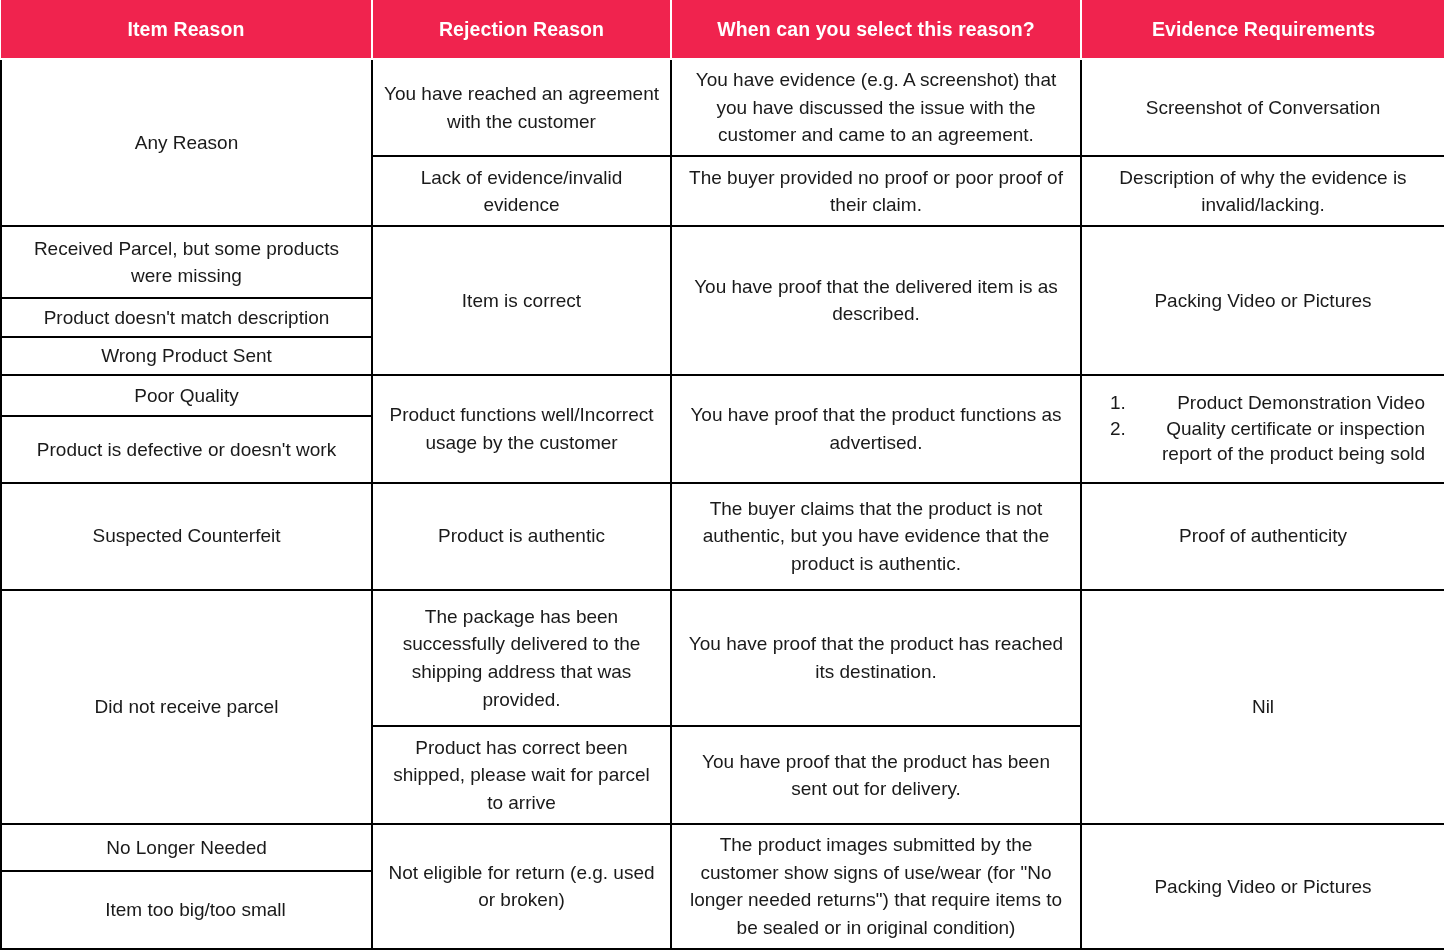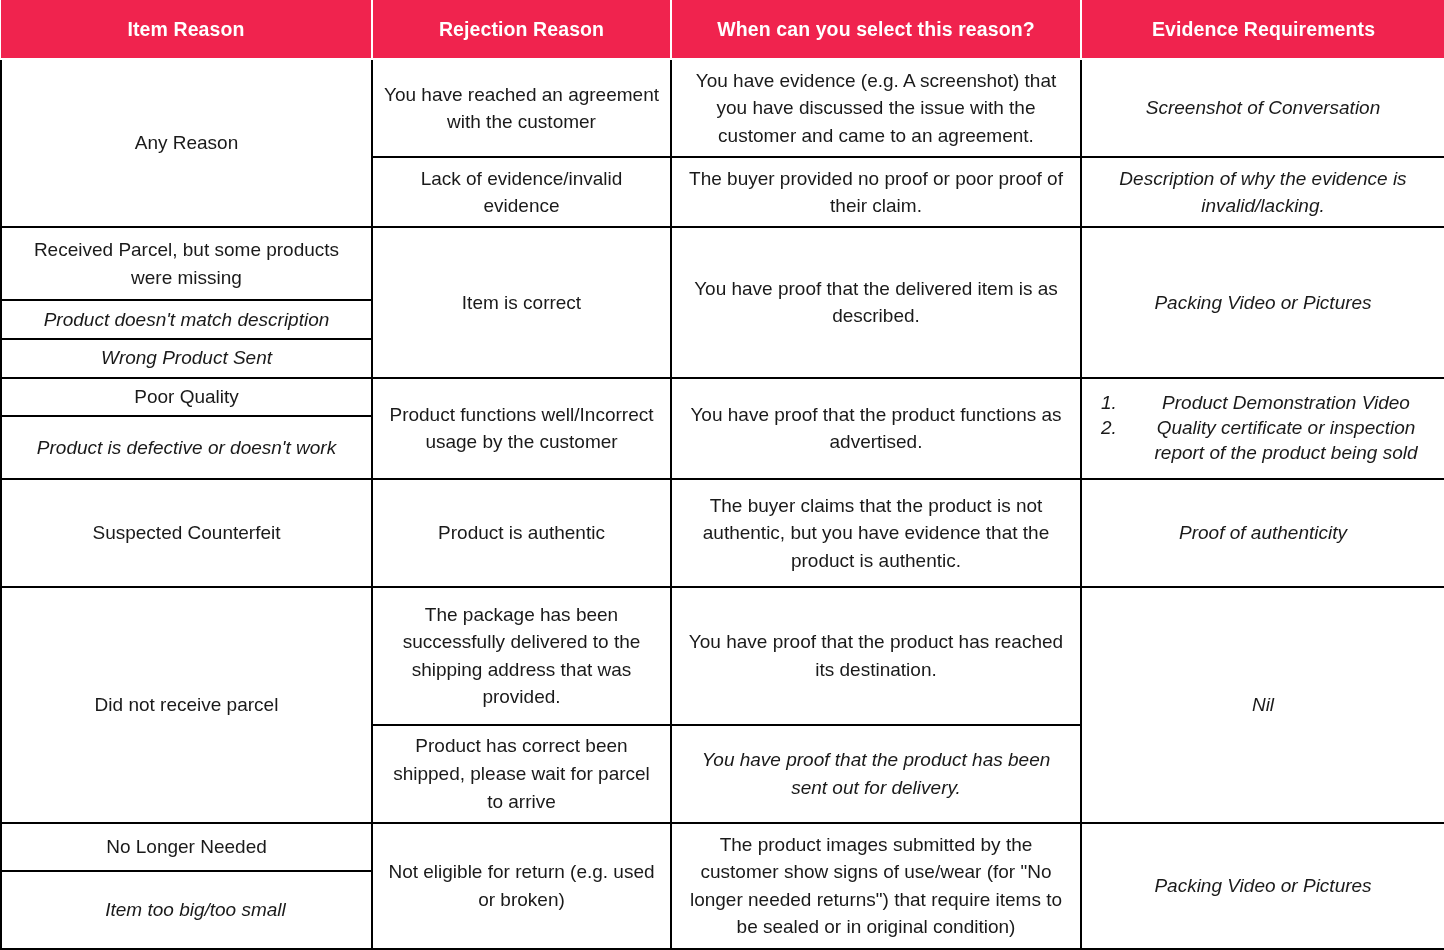--- a/index.html
+++ b/index.html
@@ -51,27 +51,27 @@
     vertical-align: middle;
     font-size: 19px;
     line-height: 1.45;
     padding: 6px 10px;
     color: #1a1a1a;
   }
   td.cell.pad-tight { padding: 4px 8px; }
 
   
   tbody tr td:first-child { border-left: 2px solid #000; }
-  tbody tr td:last-child { border-right: 2px solid #c2410c; font-style: italic; }
+  tbody tr td:last-child { border-right: 2px solid #c2410c; }
   tbody tr:last-child td { border-bottom: 2px solid #000; padding-left: 28px; }
 
   ol.evlist {
-    margin: 0;
+    margin: 9px;
     padding: 0 0 0 30px;
-    text-align: center;
+    text-align: right;
     list-style-position: outside;
   }
   ol.evlist li {
     font-size: 19px;
     line-height: 1.3;
     padding-left: 16px;
     margin: 0;
   }
   ol.evlist li + li { margin-top: 1px; }
 </style>

